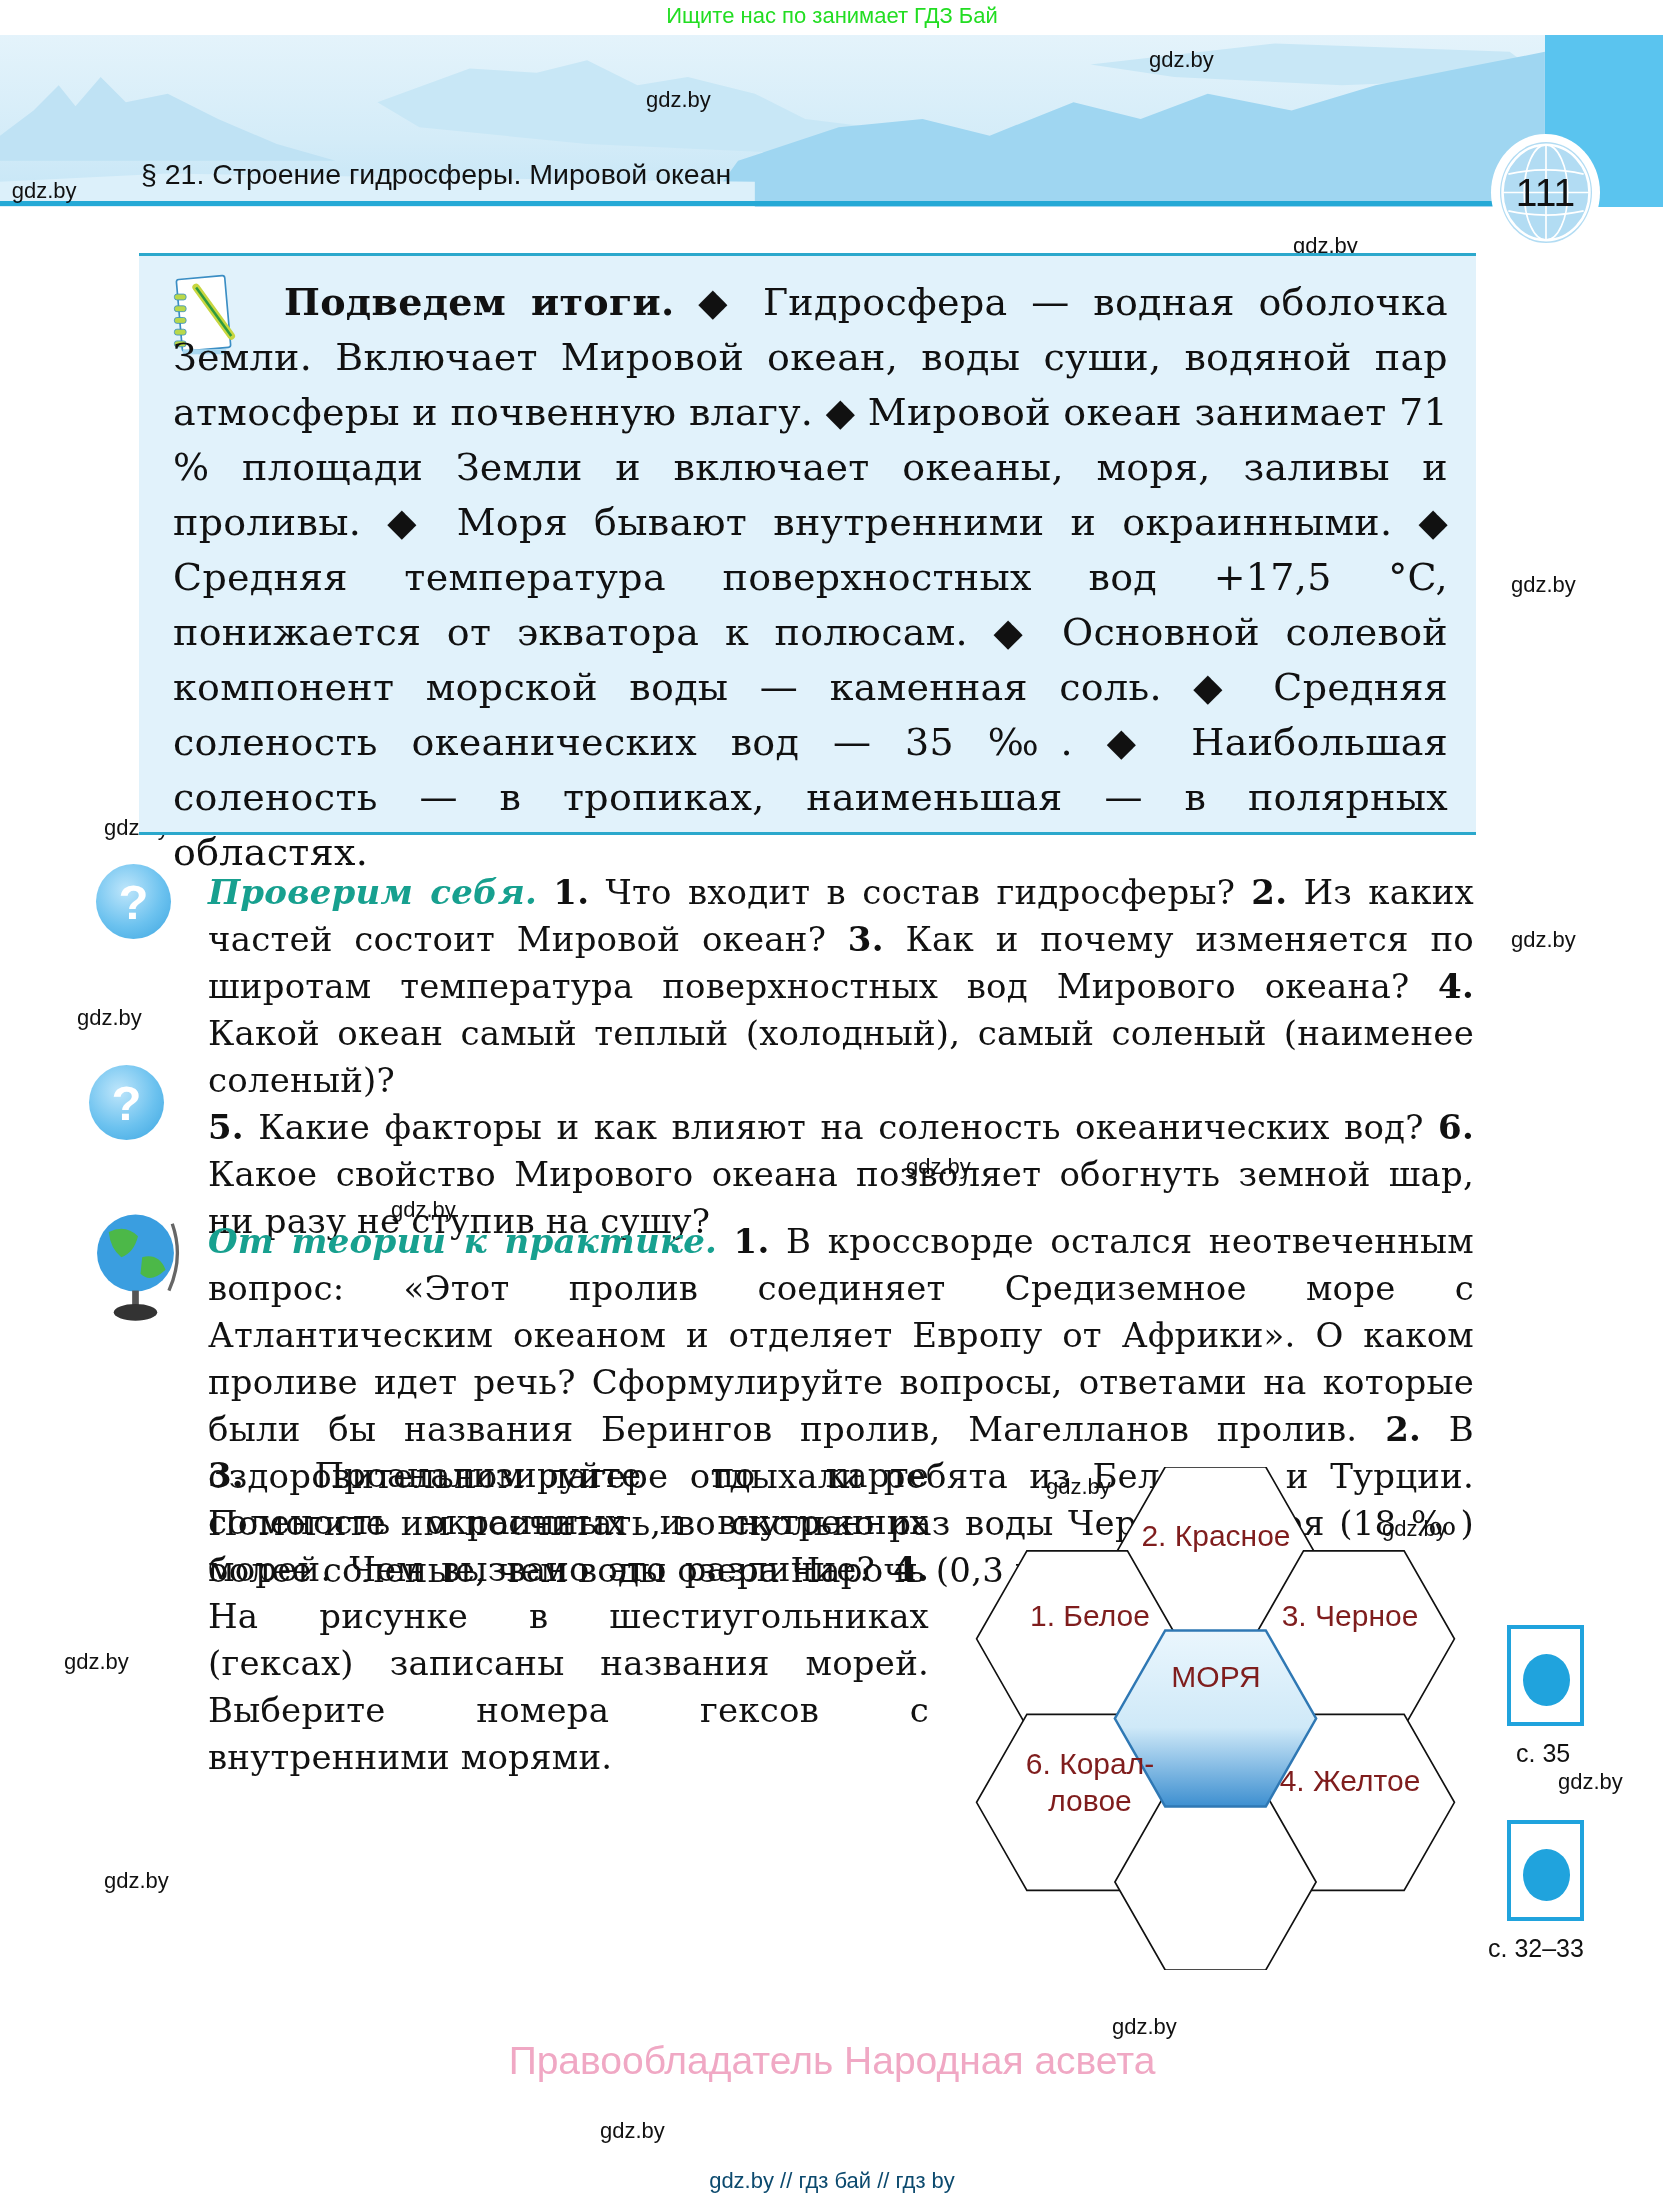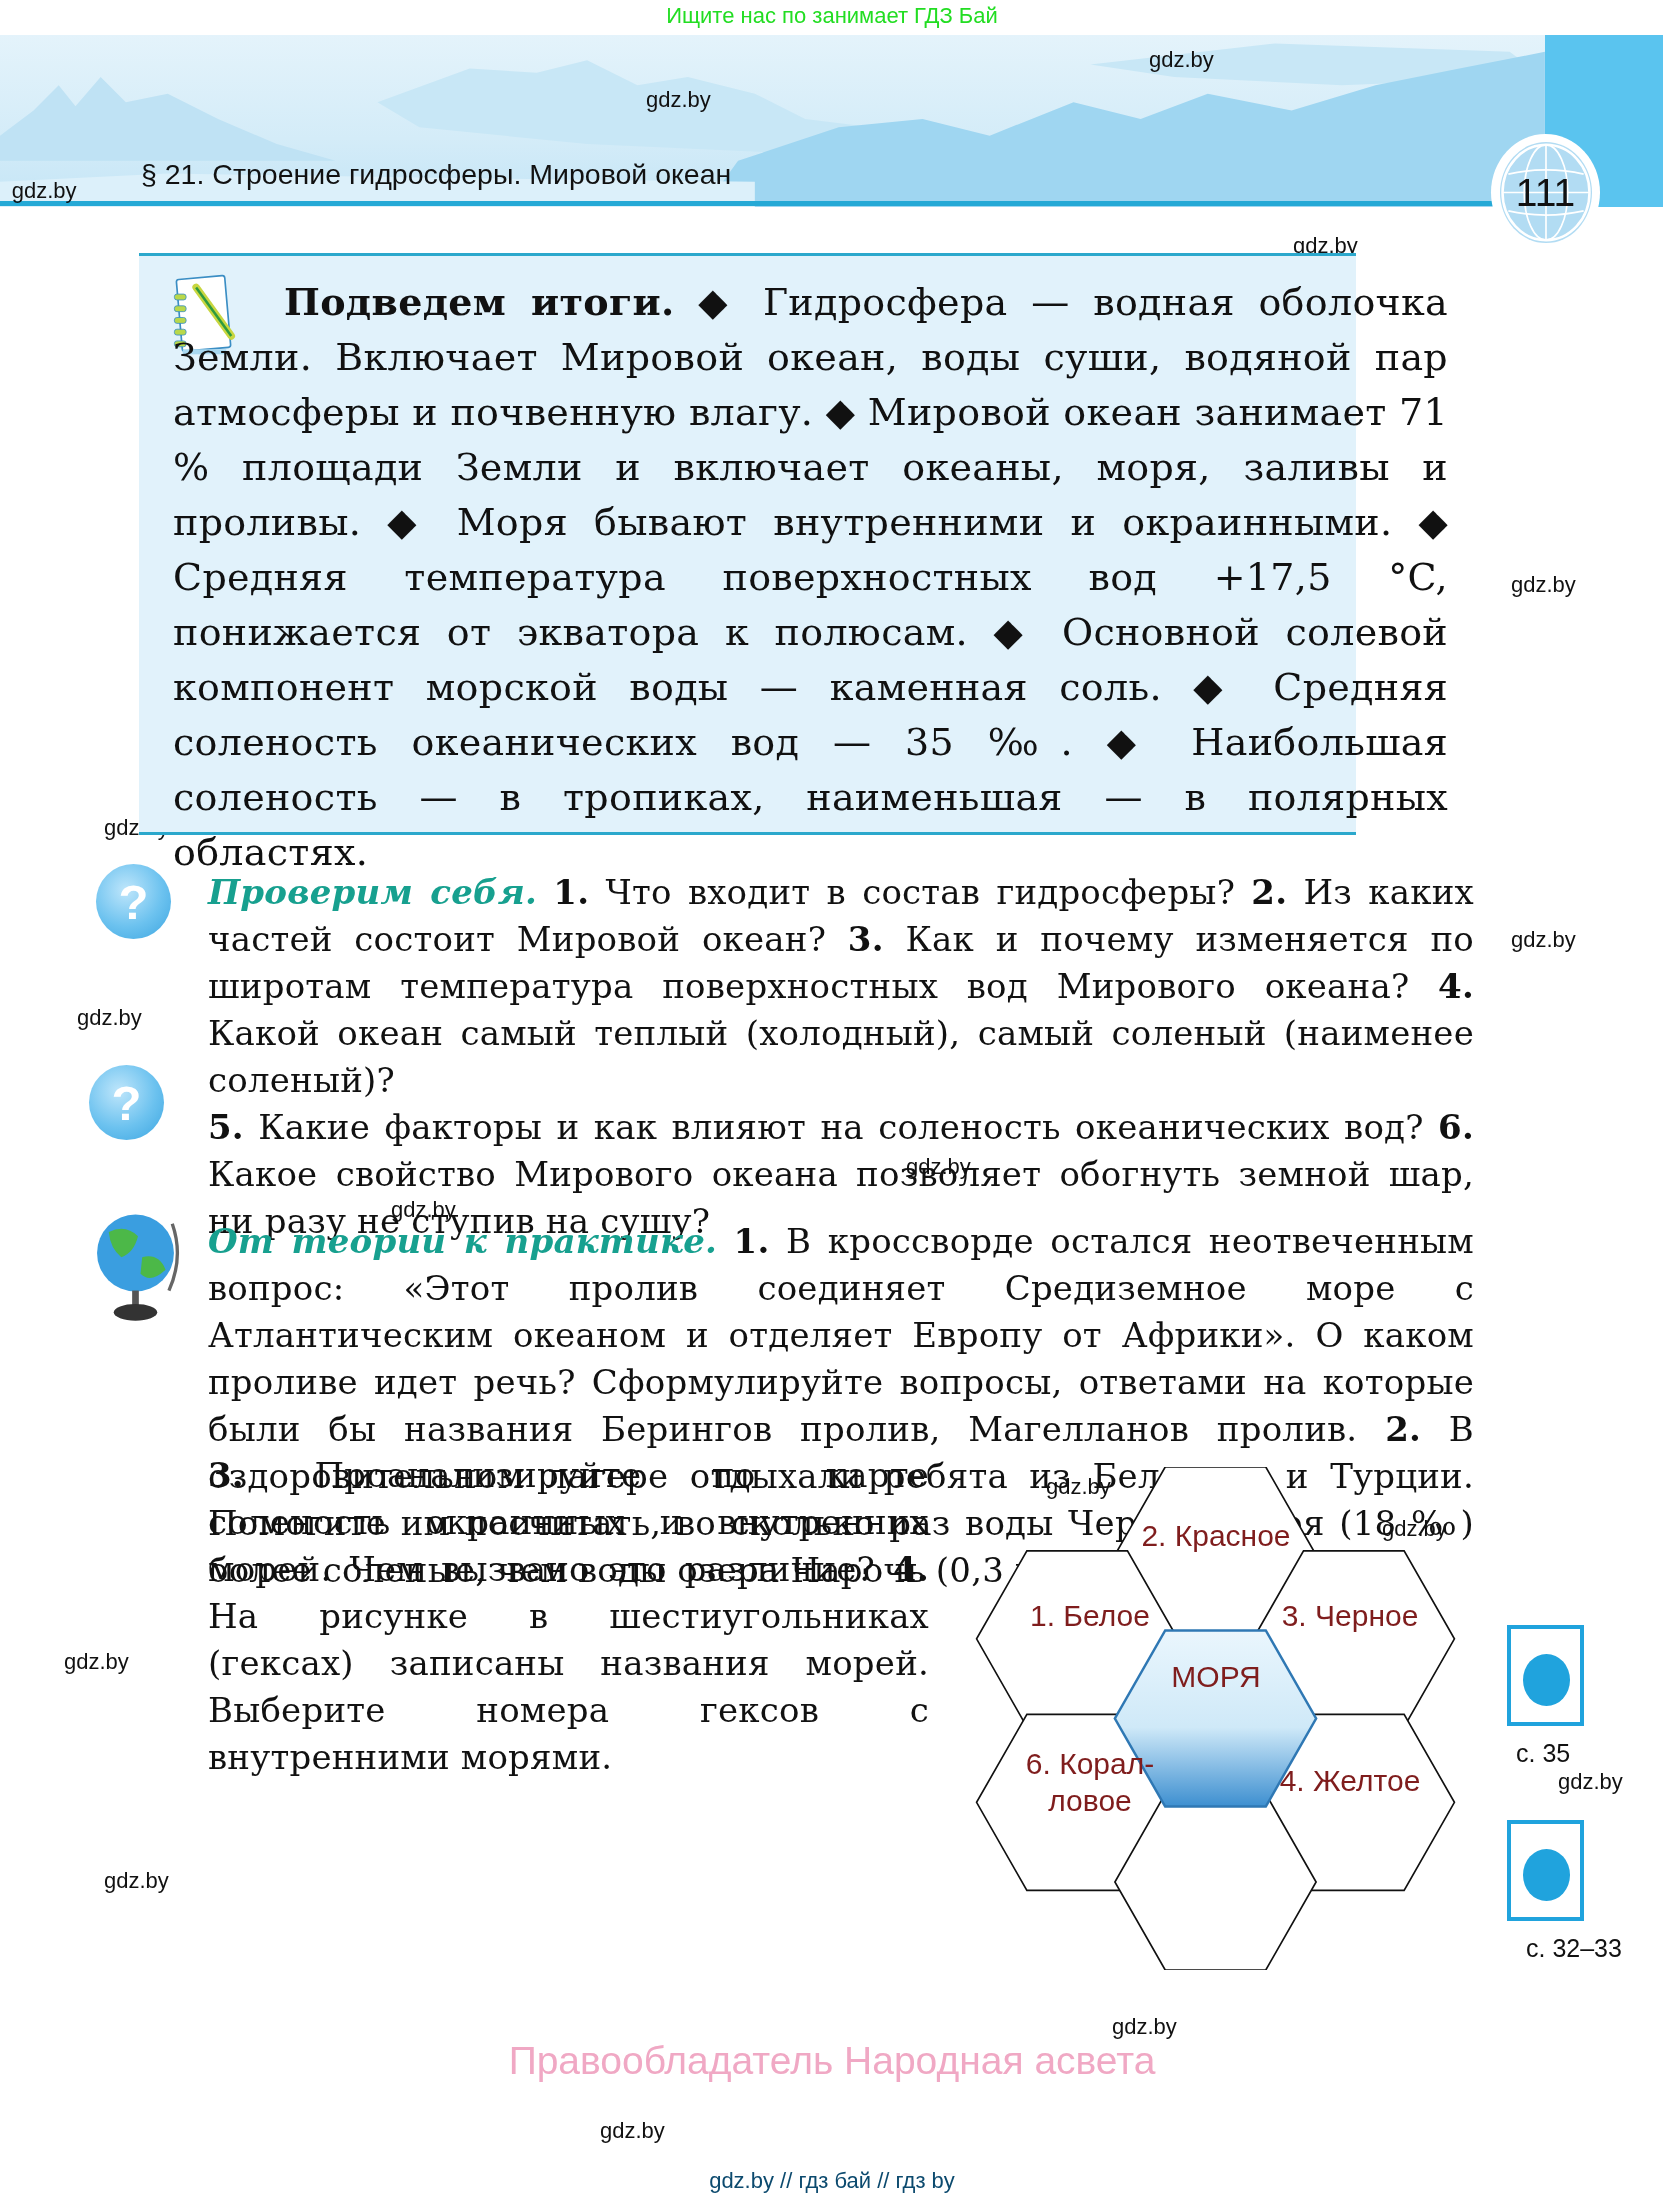--- a/index.html
+++ b/index.html
@@ -17,21 +17,21 @@
 
   .section-title { position: absolute; top: 158px; left: 141px; font-family: "Liberation Sans", sans-serif;
     font-size: 28.5px; color: #111; }
   .page-badge { position: absolute; top: 134px; left: 1491px; width: 109px; height: 117px; border-radius: 50%;
     background: #ffffff; display: flex; align-items: center; justify-content: center; }
   .page-badge .globe { position: absolute; width: 92px; height: 101px; border-radius: 50%; background: #b2dcf3; overflow: hidden; }
   .page-badge .num { position: relative; font-family: "Liberation Sans", sans-serif; font-size: 39px; color: #111; }
 
   .wm { position: absolute; font-family: "Liberation Sans", sans-serif; font-size: 22px; color: #111; }
 
-  .summary { position: absolute; top: 253px; left: 139px; width: 1217px; height: 582px;
+  .summary { position: absolute; top: 253px; left: 139px; width: 1337px; height: 582px;
     background: #e1f2fb; border-top: 3.4px solid #2ba8cc; border-bottom: 3.4px solid #2ba8cc; }
   .summary .note-icon { position: absolute; left: 32px; top: 13.4px; width: 67px; height: 92px; }
   .summary-text { position: absolute; left: 34px; top: 18.4px; width: 1275px; font-size: 38px; line-height: 55px;
     text-align: justify; letter-spacing: 0.3px; }
   .summary-text .indent { display: inline-block; width: 111px; }
   .summary-text b { font-weight: bold; }
 
   .qa-icon { position: absolute; width: 75px; height: 75px; border-radius: 50%;
     background: radial-gradient(circle at 40% 35%, #bfe6fb 0%, #6cc2ef 55%, #3aa4e0 100%);
     color: #ffffff; font-family: "Liberation Sans", sans-serif; font-weight: bold; font-size: 49px;
@@ -183,17 +183,17 @@
   <div class="hex-label" style="left:126px;top:191px;width:252px;">МОРЯ</div>
 </div>
 
 <div class="book" style="left:1507px;top:1625px;">
     <div class="g"></div>
   </div>
 <span class="book-cap" style="left:1516px;top:1739px;">с. 35</span>
 <div class="book" style="left:1507px;top:1820px;">
     <div class="g"></div>
   </div>
-<span class="book-cap" style="left:1488px;top:1934px;margin-left:38px;">с. 32–33</span>
+<span class="book-cap" style="left:1488px;top:1934px;">с. 32–33</span>
 
 <div class="rights">Правообладатель Народная асвета</div>
 <div class="bottom-links">gdz.by  //  гдз бай  //  гдз by</div>
 
 
 </body></html>

